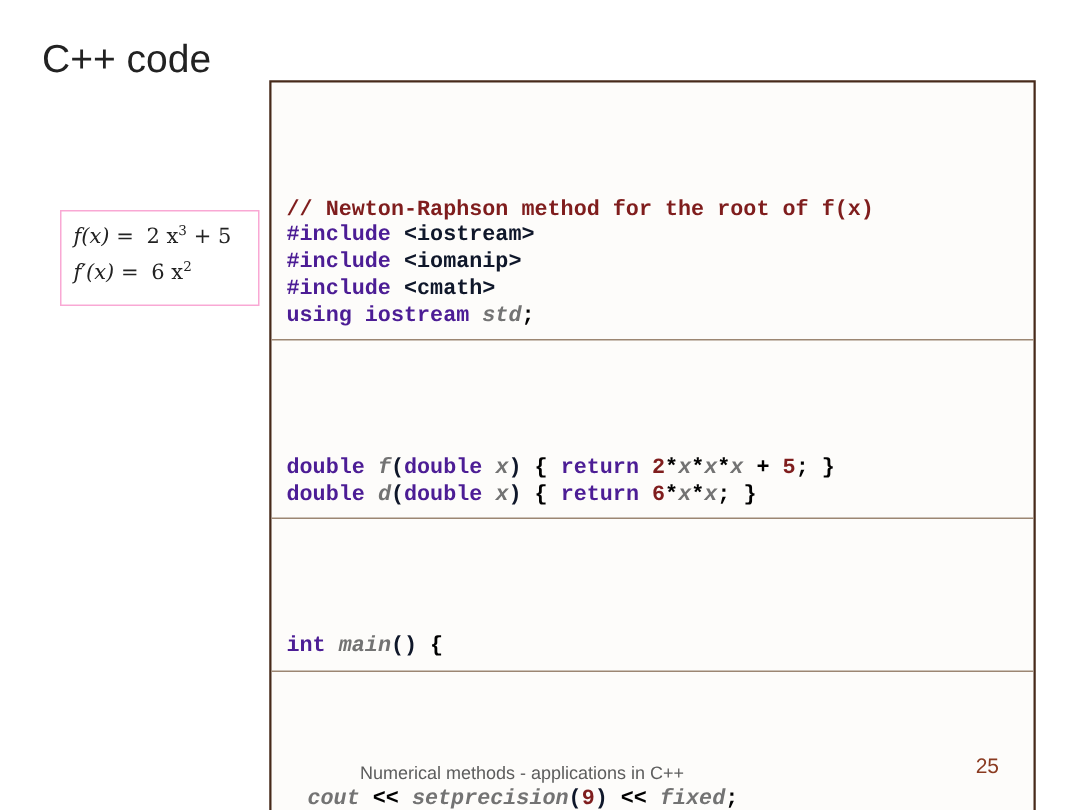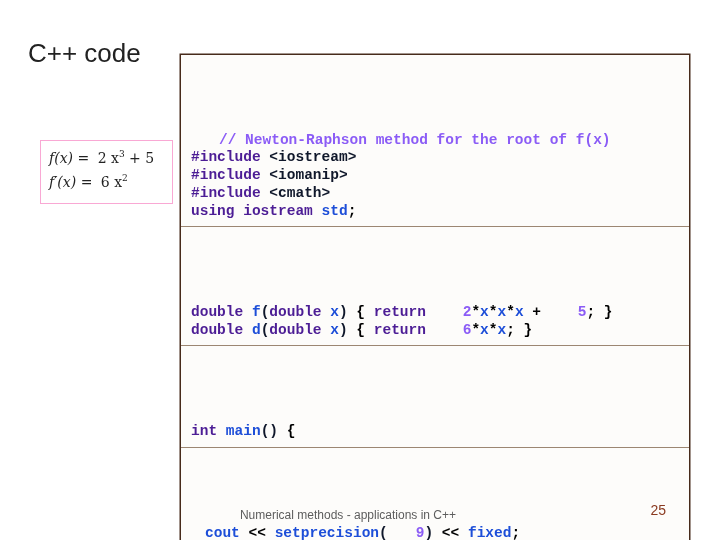--- a/index.html
+++ b/index.html
@@ -13,21 +13,21 @@
     overflow: hidden;
   }
   .slide {
     position: relative;
     width: 720px;
     height: 540px;
     box-sizing: border-box;
   }
   .title {
     position: absolute;
-    top: 38px;
+    top: 24px;
     left: 28px;
     font-size: 26px;
     font-weight: 400;
     color: #222;
   }
   .formula-box {
     position: absolute;
     top: 140px;
     left: 40px;
     width: 115px;
@@ -55,24 +55,24 @@
     font-weight: bold;
     color: #000;
     white-space: pre;
   }
   .code-box .sect {
     border-bottom: 1px solid #9c8672;
     padding: 6px 10px 6px 10px;
   }
   .code-box .sect:last-child { border-bottom: none; }
   .code-box .indent1 { padding-left: 24px; }
-  .c-green { color: #8b5cf6; margin-left: 28px; }
+  .c-green { color: #7f1d1d; }
   .c-blue  { color: #4c1d95; }
   .c-red   { color: #0f172a; }
-  .c-mag   { color: #1d4ed8; }
+  .c-mag   { color: #737373; font-style: italic; }
   .footer {
     position: absolute;
     bottom: 18px;
     left: 0;
     width: 696px;
     font-size: 12px;
     color: #5d5d5d;
   }
   .footer .center {
     text-align: center;

